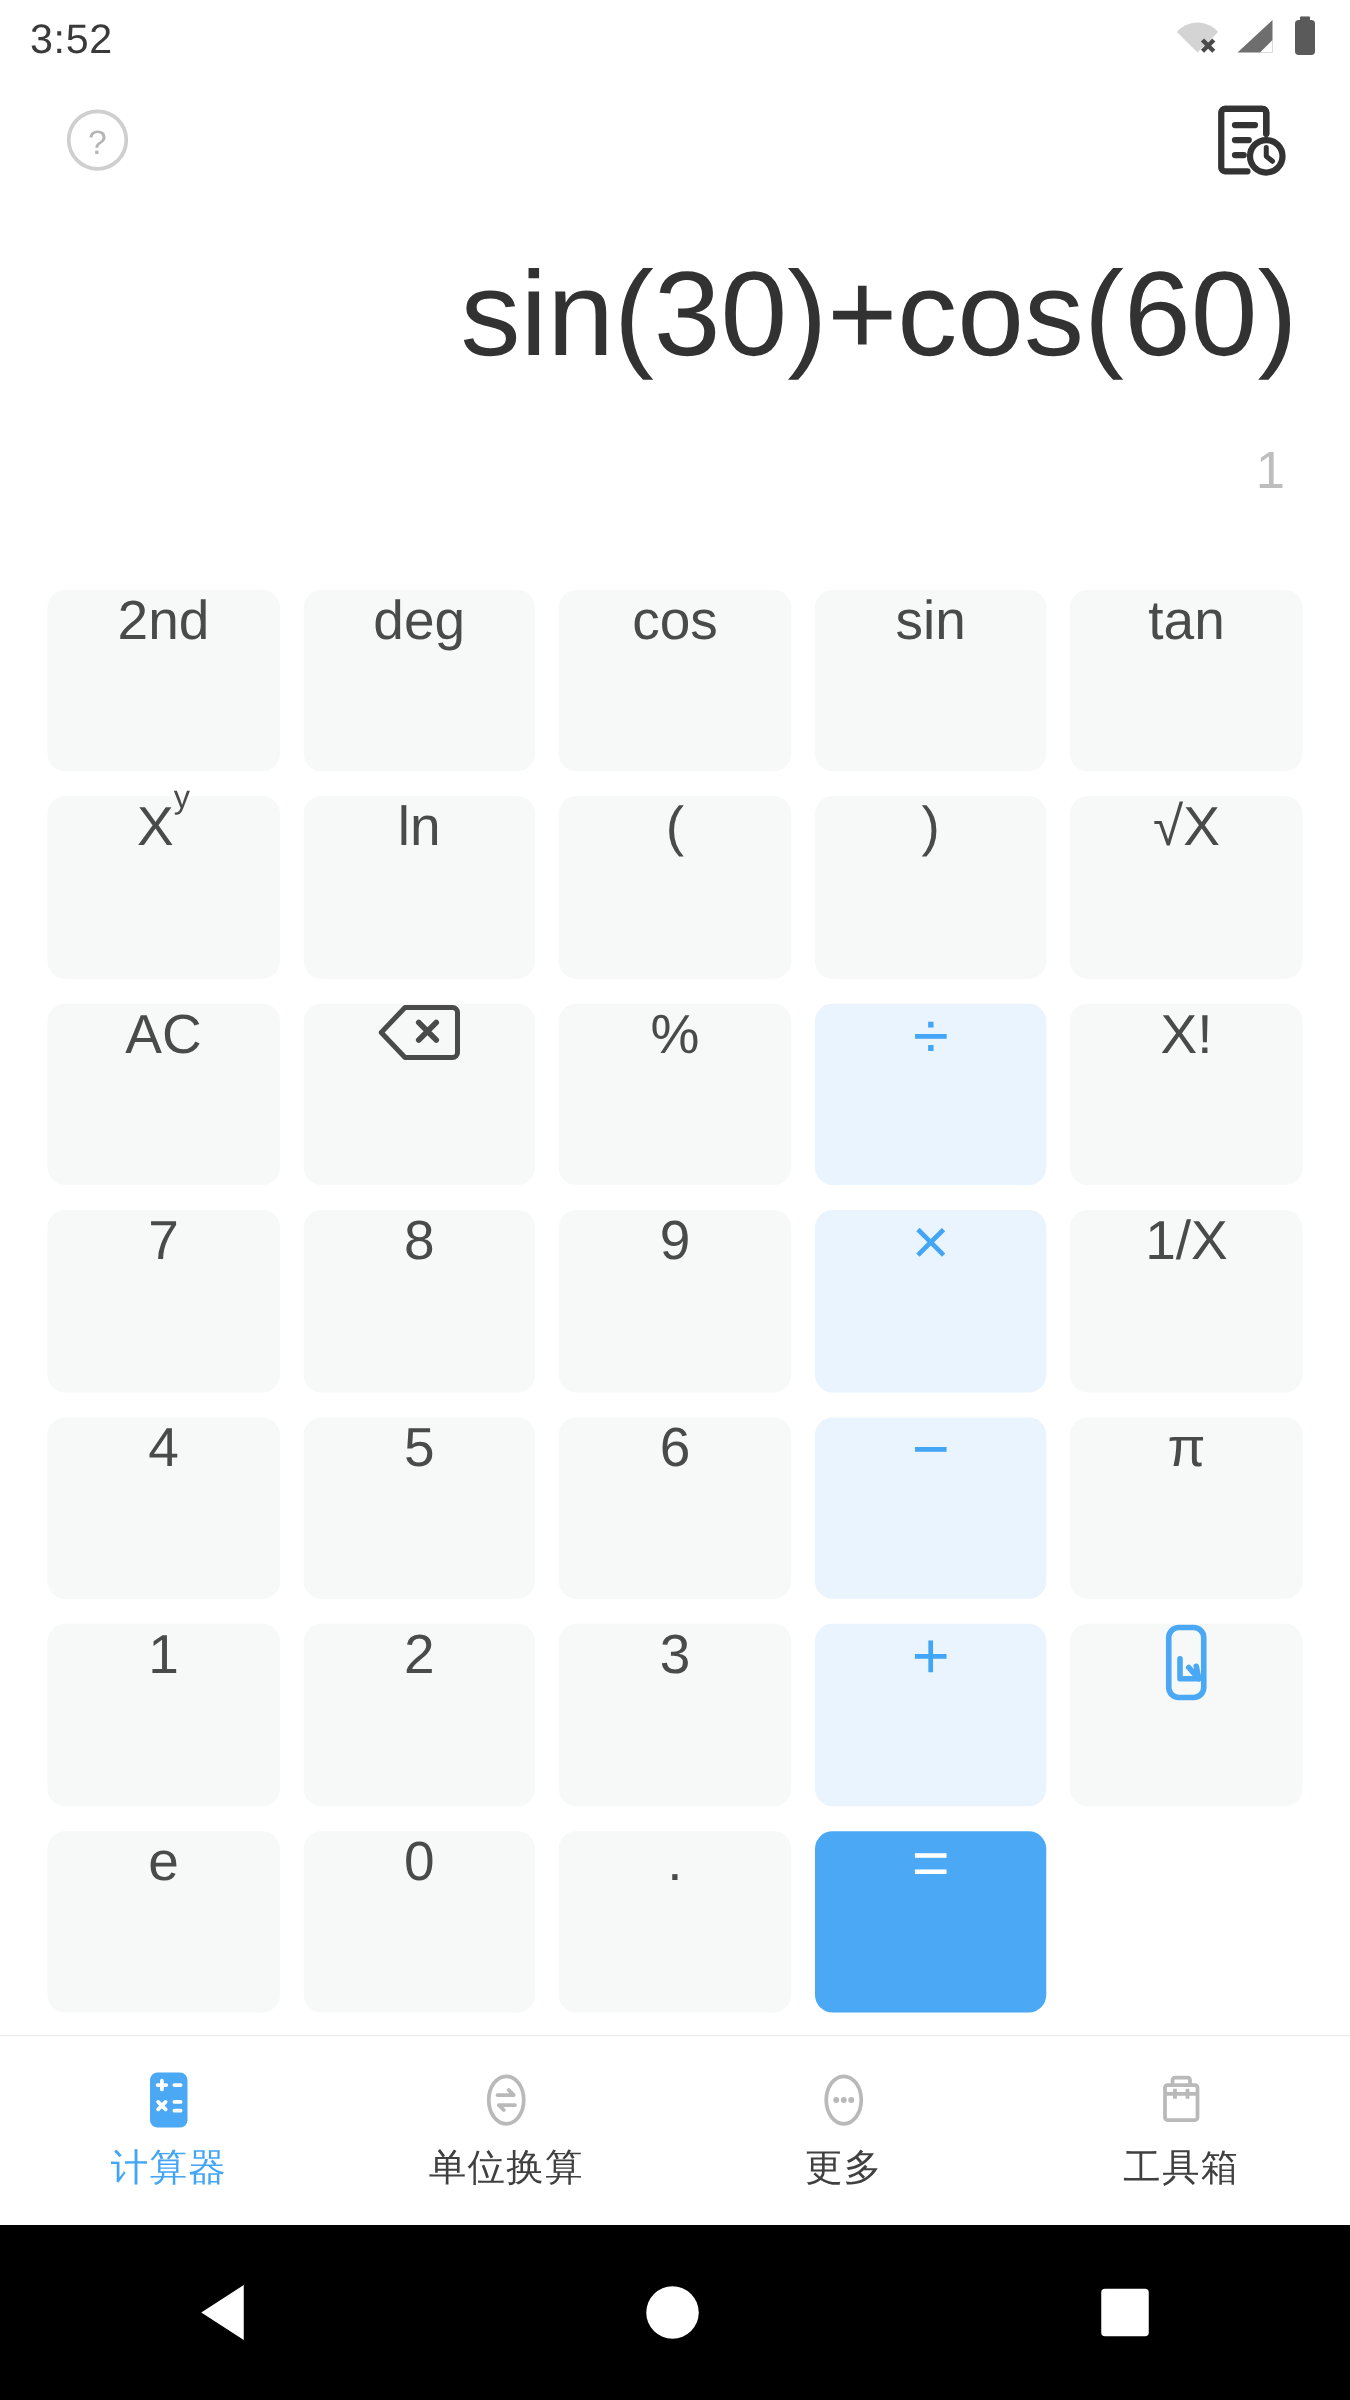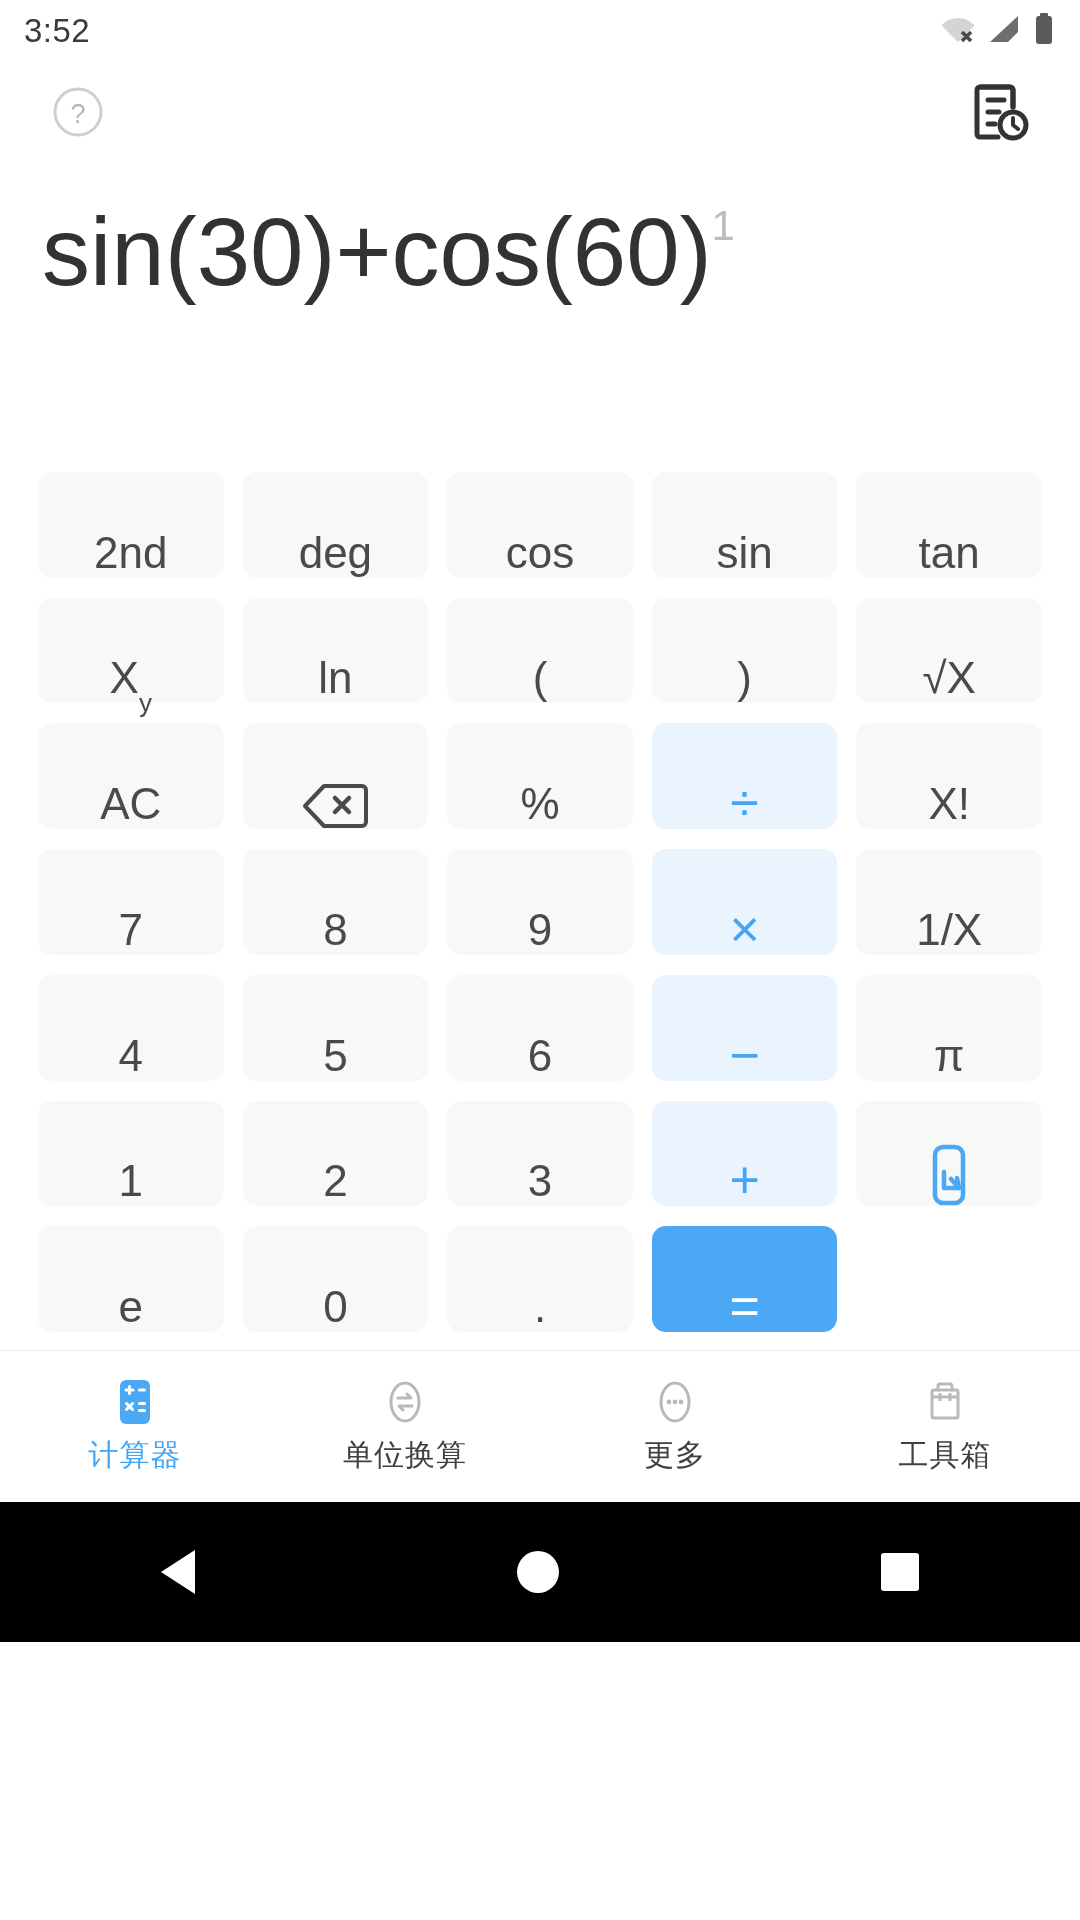--- a/index.html
+++ b/index.html
@@ -2,21 +2,21 @@
 <html><head>
 <meta charset="utf-8">
 <style>
   * { margin:0; padding:0; box-sizing:border-box; }
   html,body {
     width:1080px; height:1920px;
     background:#ffffff;
     font-family:"Liberation Sans", sans-serif;
     overflow:hidden;
   }
-  .screen { position:relative; width:1080px; height:1642px; background:#fff; display:flex; flex-direction:column; }
+  .screen { position:relative; width:1080px; height:1920px; background:#fff; display:flex; flex-direction:column; }
 
   
   .statusbar {
     height:62px; flex:0 0 62px;
     display:flex; align-items:center; justify-content:space-between;
     padding:0 26px 0 24px;
   }
   .status-time { font-size:33px; color:#3a3a3a; letter-spacing:0.5px; }
   .status-icons { display:flex; align-items:center; gap:12px; }
 
@@ -24,21 +24,21 @@
   .topbar {
     height:100px; flex:0 0 100px;
     display:flex; align-items:center; justify-content:space-between;
     padding:0 50px 0 52px;
   }
   .icon-btn { display:flex; align-items:center; justify-content:center; }
 
   
   .display {
     flex:0 0 300px;
-    display:flex; flex-direction:row; justify-content:flex-start;
+    display:flex; flex-direction:column; justify-content:flex-start;
     padding:0 42px;
   }
   .expression {
     text-align:right;
     font-size:96px;
     color:#323232;
     line-height:1.25;
     white-space:nowrap;
     overflow:hidden;
     padding-top:30px;
@@ -58,21 +58,21 @@
     display:grid;
     grid-template-columns:repeat(5, 1fr);
     grid-auto-rows:1fr;
     gap:20px 19px;
     padding:10px 38px 18px 38px;
   }
   .key {
     background:#f7f8f8;
     border:none;
     border-radius:14px;
-    display:flex; align-items:flex-end; justify-content:center;
+    display:flex; align-items:flex-start; justify-content:center;
     font-family:"Liberation Sans", sans-serif;
     font-size:44px;
     color:#4a4a4a;
     font-weight:400;
     user-select:none;
   }
   .key.op { background:#e9f4fe; color:#43a5f5; }
   .key.equals { background:#4aa8f5; color:#ffffff; }
   .key .sup { font-size:26px; vertical-align:super; line-height:0; }
   .key .opsym { font-size:52px; line-height:1; }

